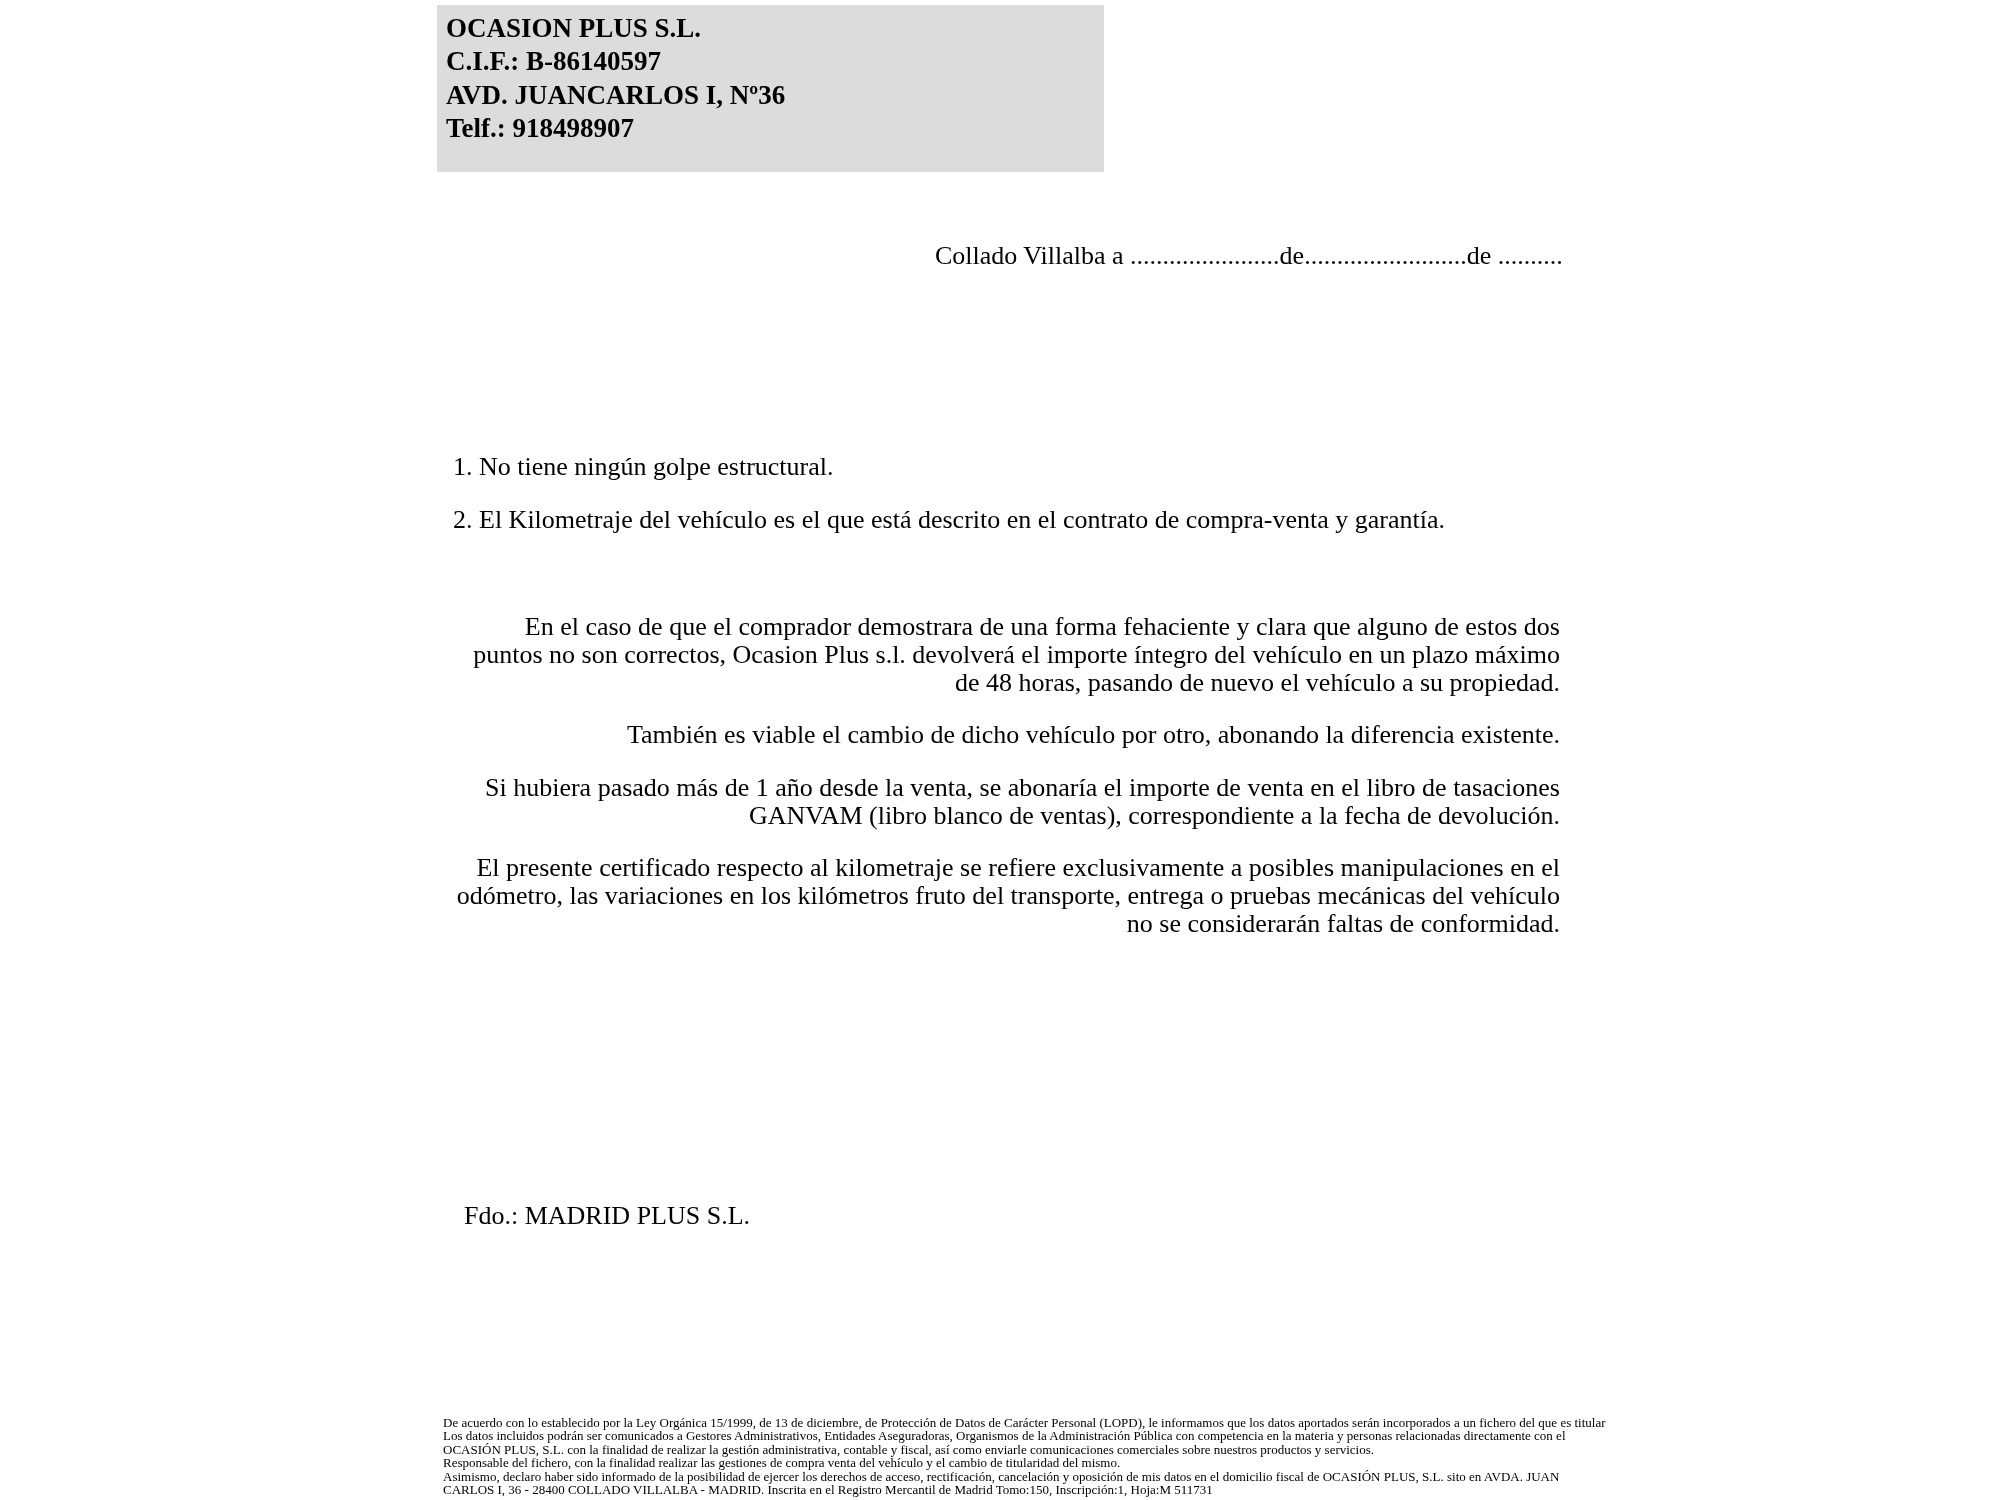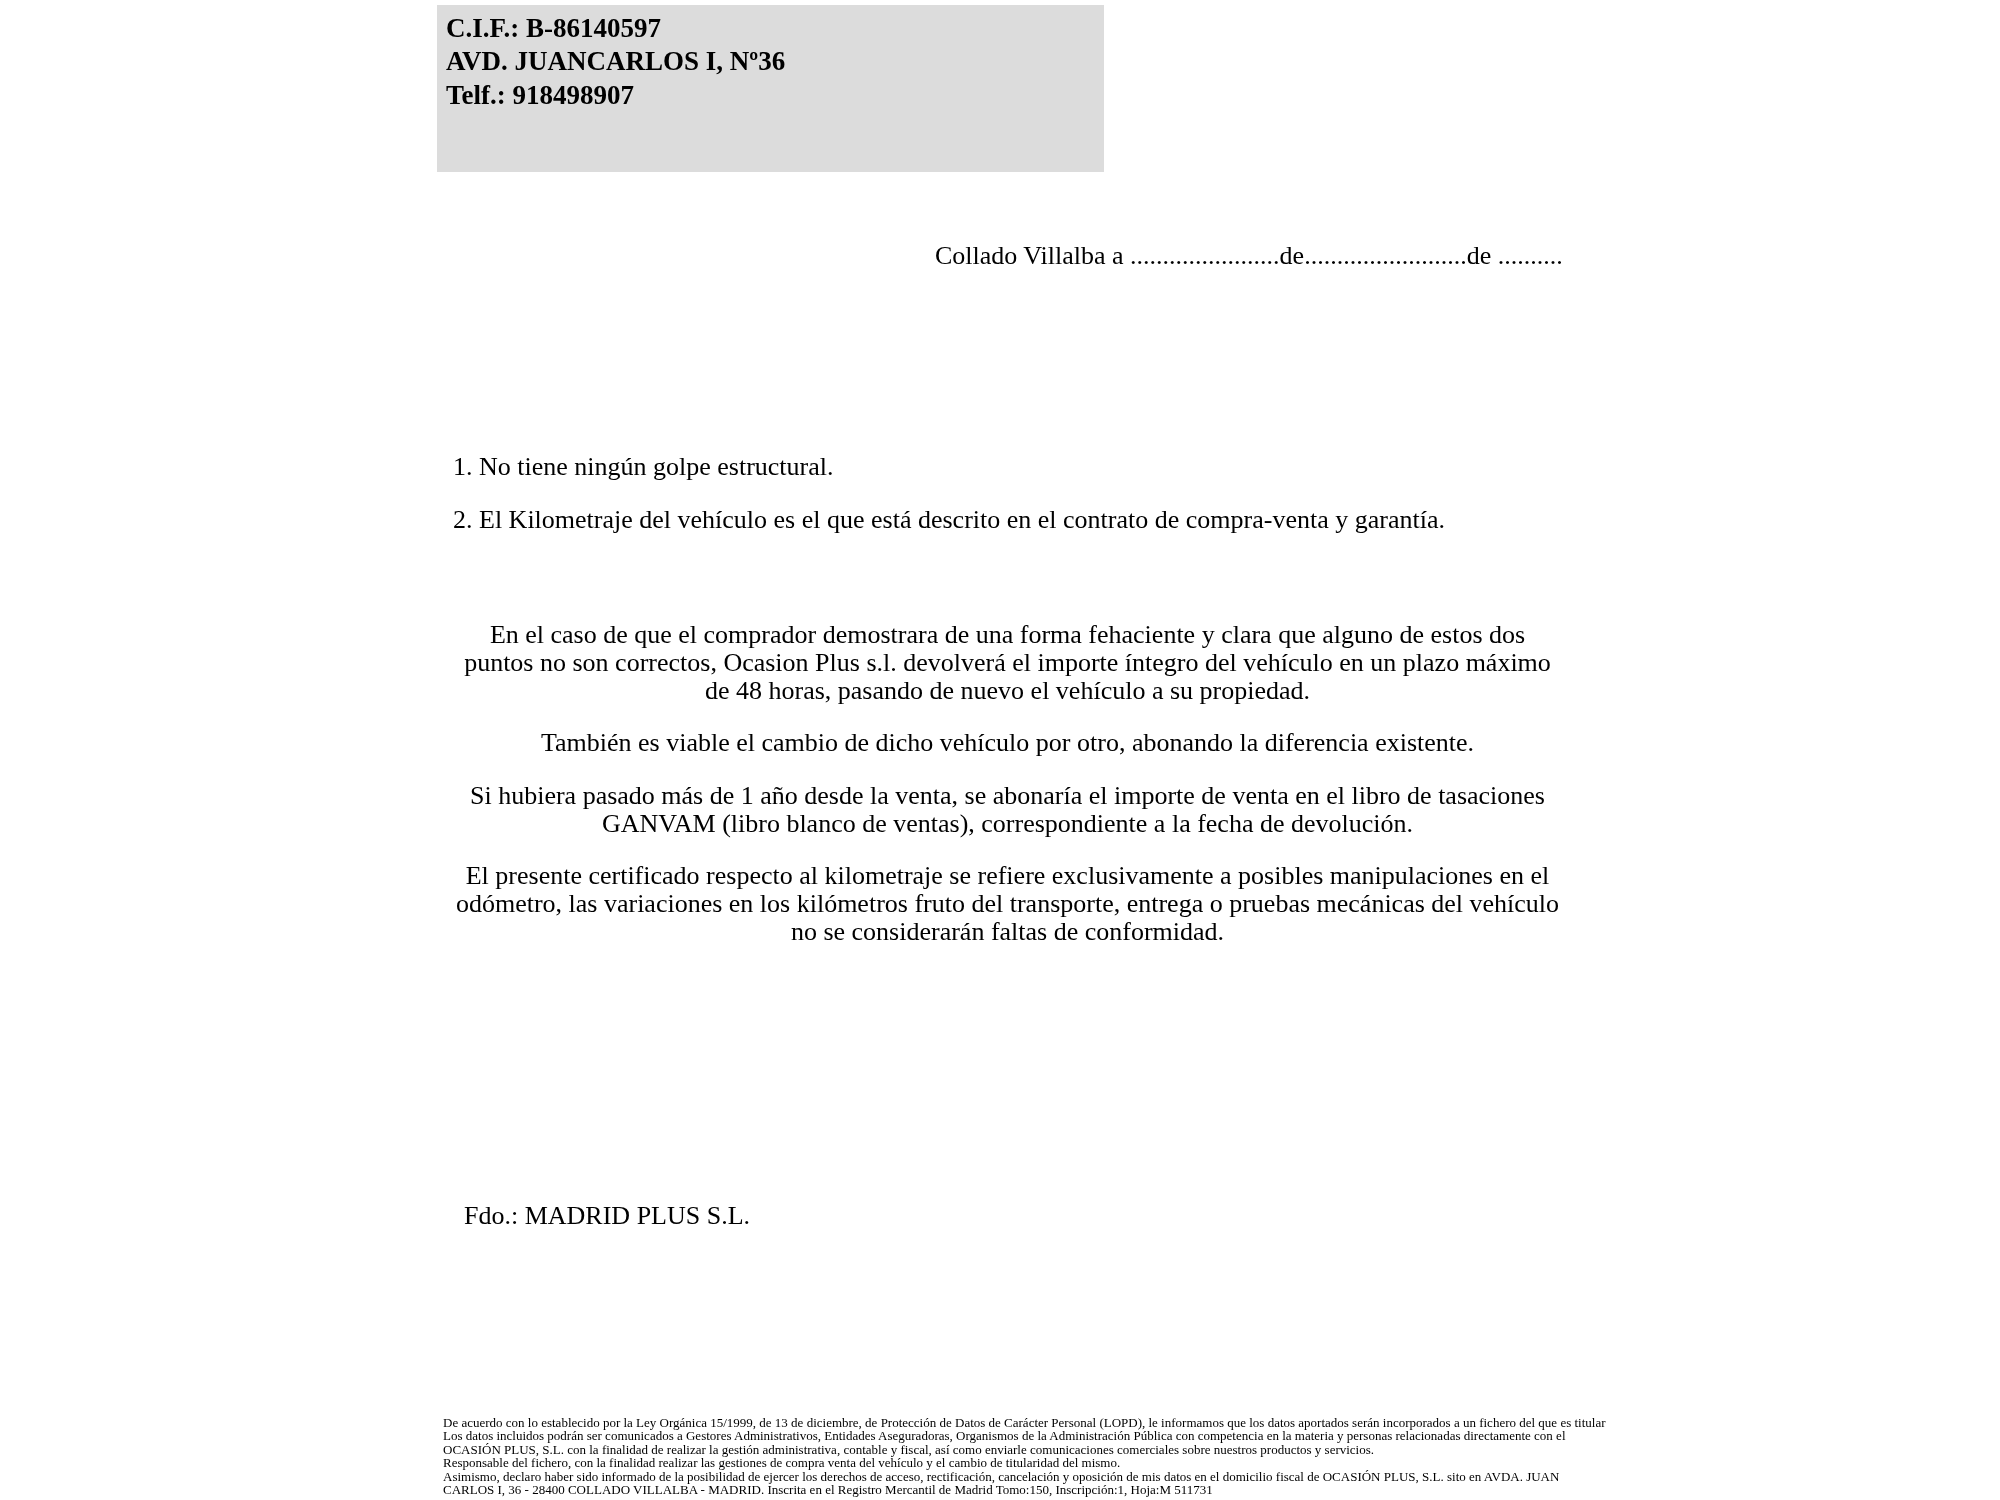--- a/index.html
+++ b/index.html
@@ -31,22 +31,21 @@
   .cert-field .field-label-text{text-decoration:underline;}
   .condition{
     position:absolute;left:453px;
     font-size:26px;white-space:nowrap;
   }
   .condition.c1{top:452px;}
   .condition.c2{top:505px;}
   .para{
     position:absolute;left:455px;width:1105px;
     font-size:26px;line-height:28.2px;
-    text-align:center;
-    margin-top:8px;
+    text-align:right;
   }
   .para.p1{top:613px;}
   .para.p2{top:721px;}
   .para.p3{top:774px;}
   .para.p4{top:854px;}
   .signature-line{
     position:absolute;left:464px;top:1201px;
     font-size:26px;white-space:nowrap;
   }
   .legal-footer{
@@ -54,20 +53,21 @@
     font-size:13px;line-height:13.4px;
     white-space:nowrap;
   }
 </style>
 </head>
 <body>
 
 <div class="page">
 
   <div class="header-box">
+    <div class="header-line">OCASION PLUS S.L.</div>
     <div class="header-line">C.I.F.: B-86140597</div>
     <div class="header-line">AVD. JUANCARLOS I, Nº36</div>
     <div class="header-line">Telf.: 918498907</div>
   </div>
 
   <div class="date-line">Collado Villalba a .......................de.........................de ..........</div>
 
 
   <div class="condition c1">1. No tiene ningún golpe estructural.</div>
   <div class="condition c2">2. El Kilometraje del vehículo es el que está descrito en el contrato de compra-venta y garantía.</div>

